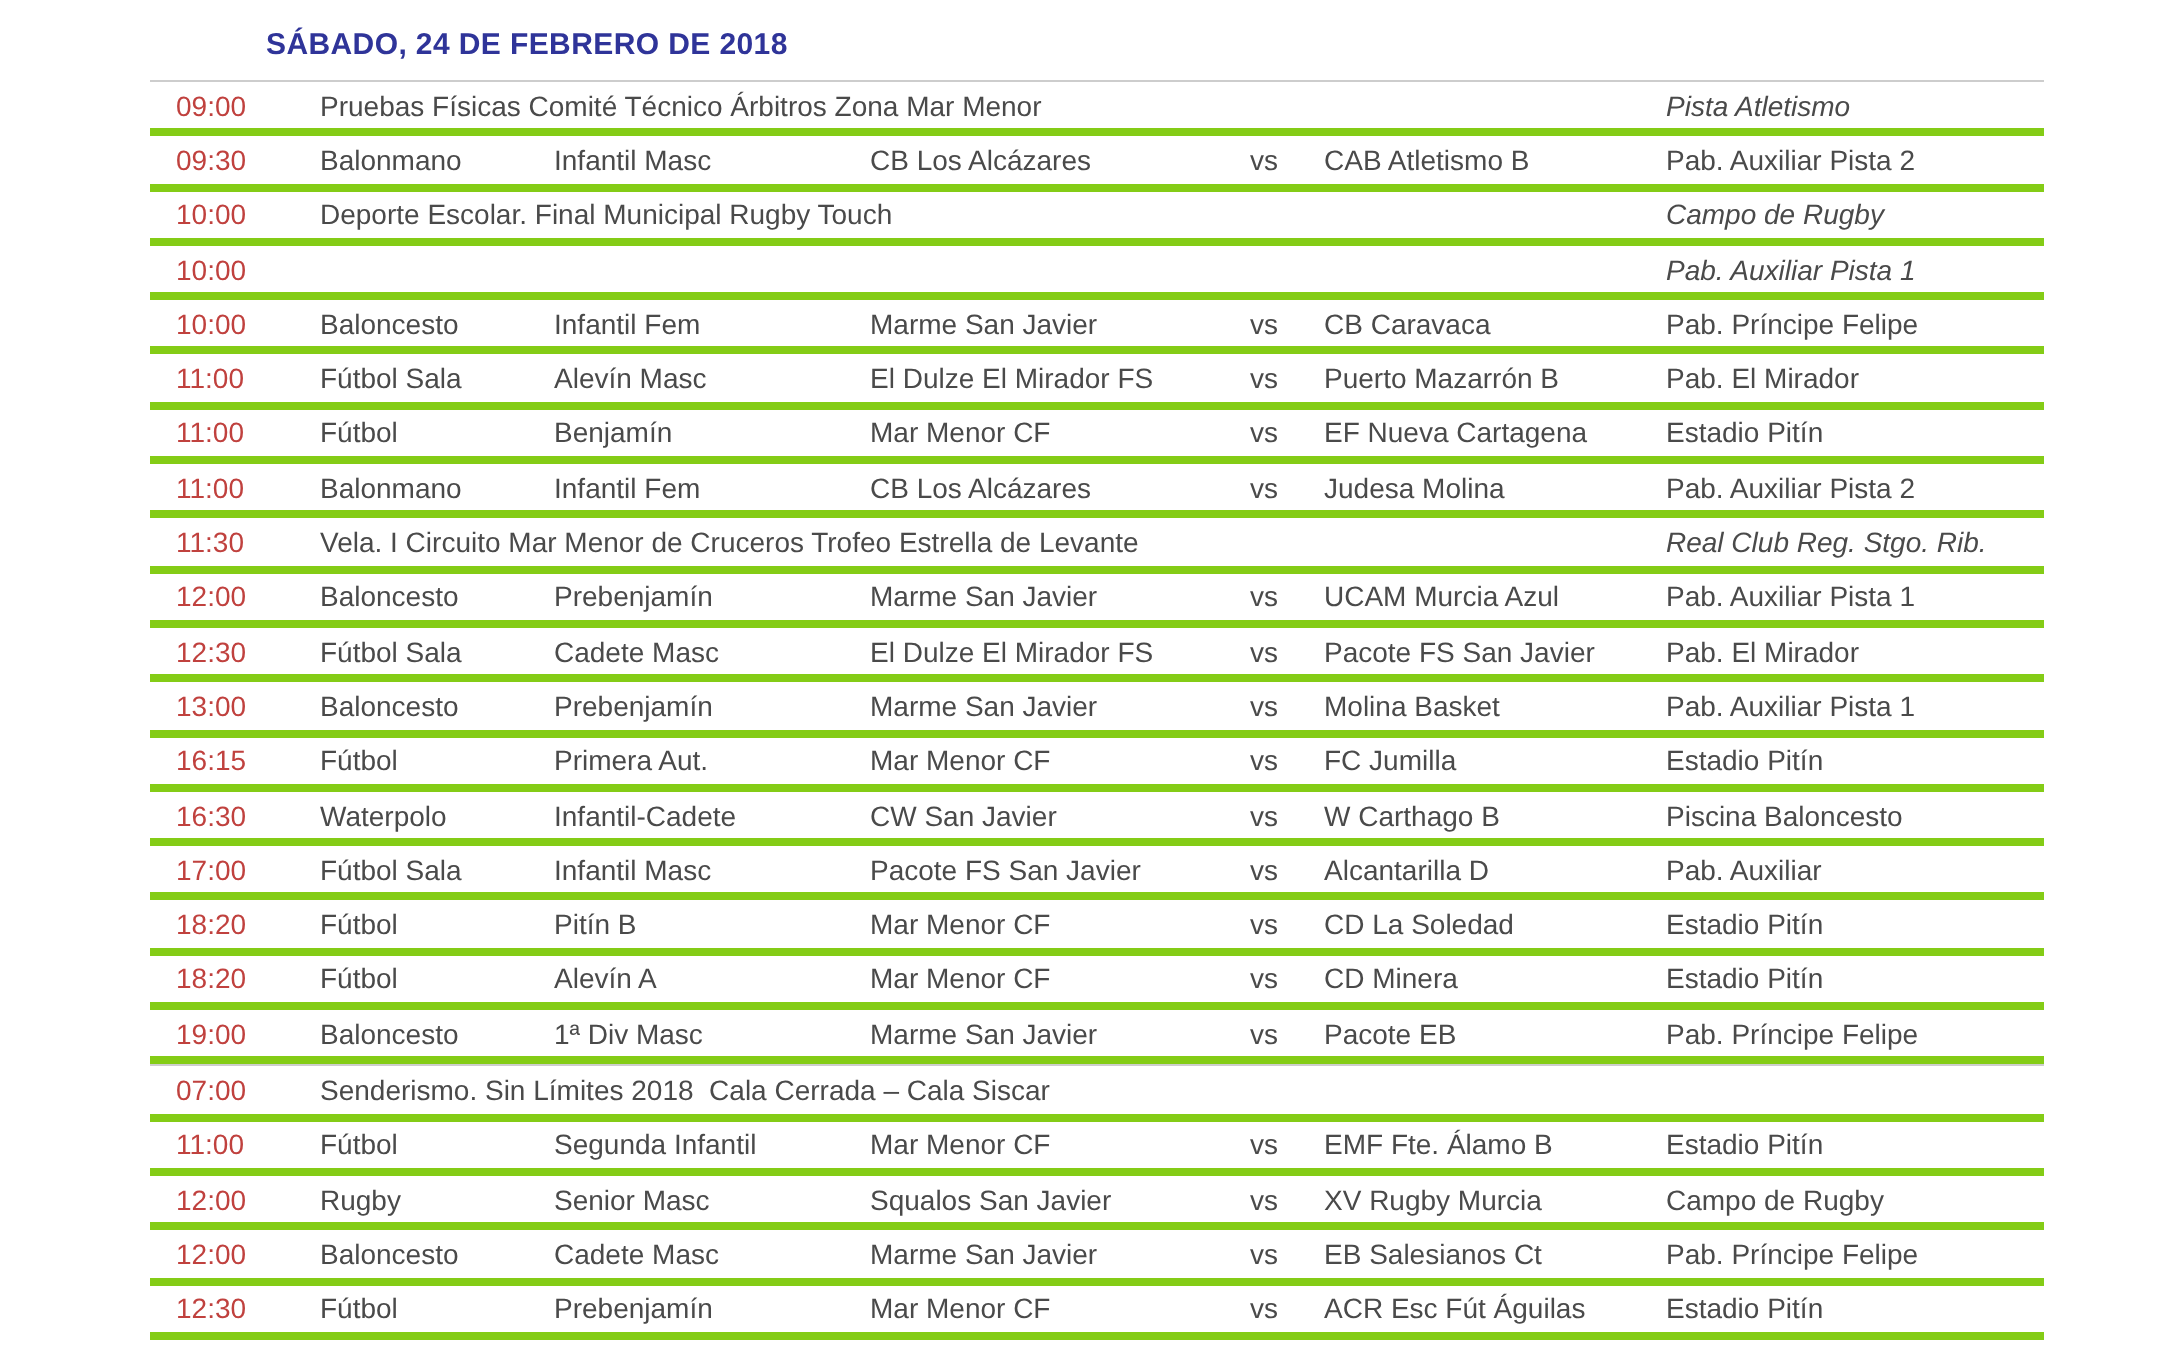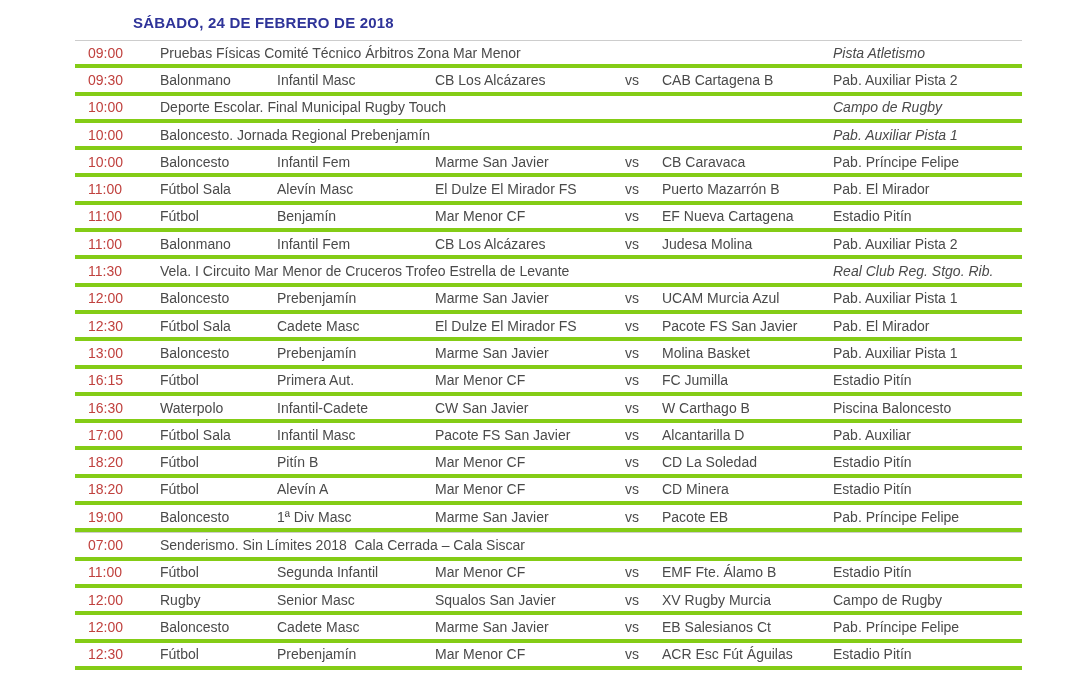--- a/index.html
+++ b/index.html
@@ -32,33 +32,32 @@
     <span class="c description">Pruebas Físicas Comité Técnico Árbitros Zona Mar Menor</span>
     <span class="c venue">Pista Atletismo</span>
   </div>
 
   <div class="row match">
     <span class="c time">09:30</span>
     <span class="c sport">Balonmano</span>
     <span class="c category">Infantil Masc</span>
     <span class="c team1">CB Los Alcázares</span>
     <span class="c vs">vs</span>
-    <span class="c team2">CAB Cartagena B</span>
+    <span class="c team2">CAB Atletismo B</span>
     <span class="c venue">Pab. Auxiliar Pista 2</span>
   </div>
 
   <div class="row event">
     <span class="c time">10:00</span>
     <span class="c description">Deporte Escolar. Final Municipal Rugby Touch</span>
     <span class="c venue">Campo de Rugby</span>
   </div>
 
   <div class="row event">
     <span class="c time">10:00</span>
-    <span class="c description">Baloncesto. Jornada Regional Prebenjamín</span>
     <span class="c venue">Pab. Auxiliar Pista 1</span>
   </div>
 
   <div class="row match">
     <span class="c time">10:00</span>
     <span class="c sport">Baloncesto</span>
     <span class="c category">Infantil Fem</span>
     <span class="c team1">Marme San Javier</span>
     <span class="c vs">vs</span>
     <span class="c team2">CB Caravaca</span>

